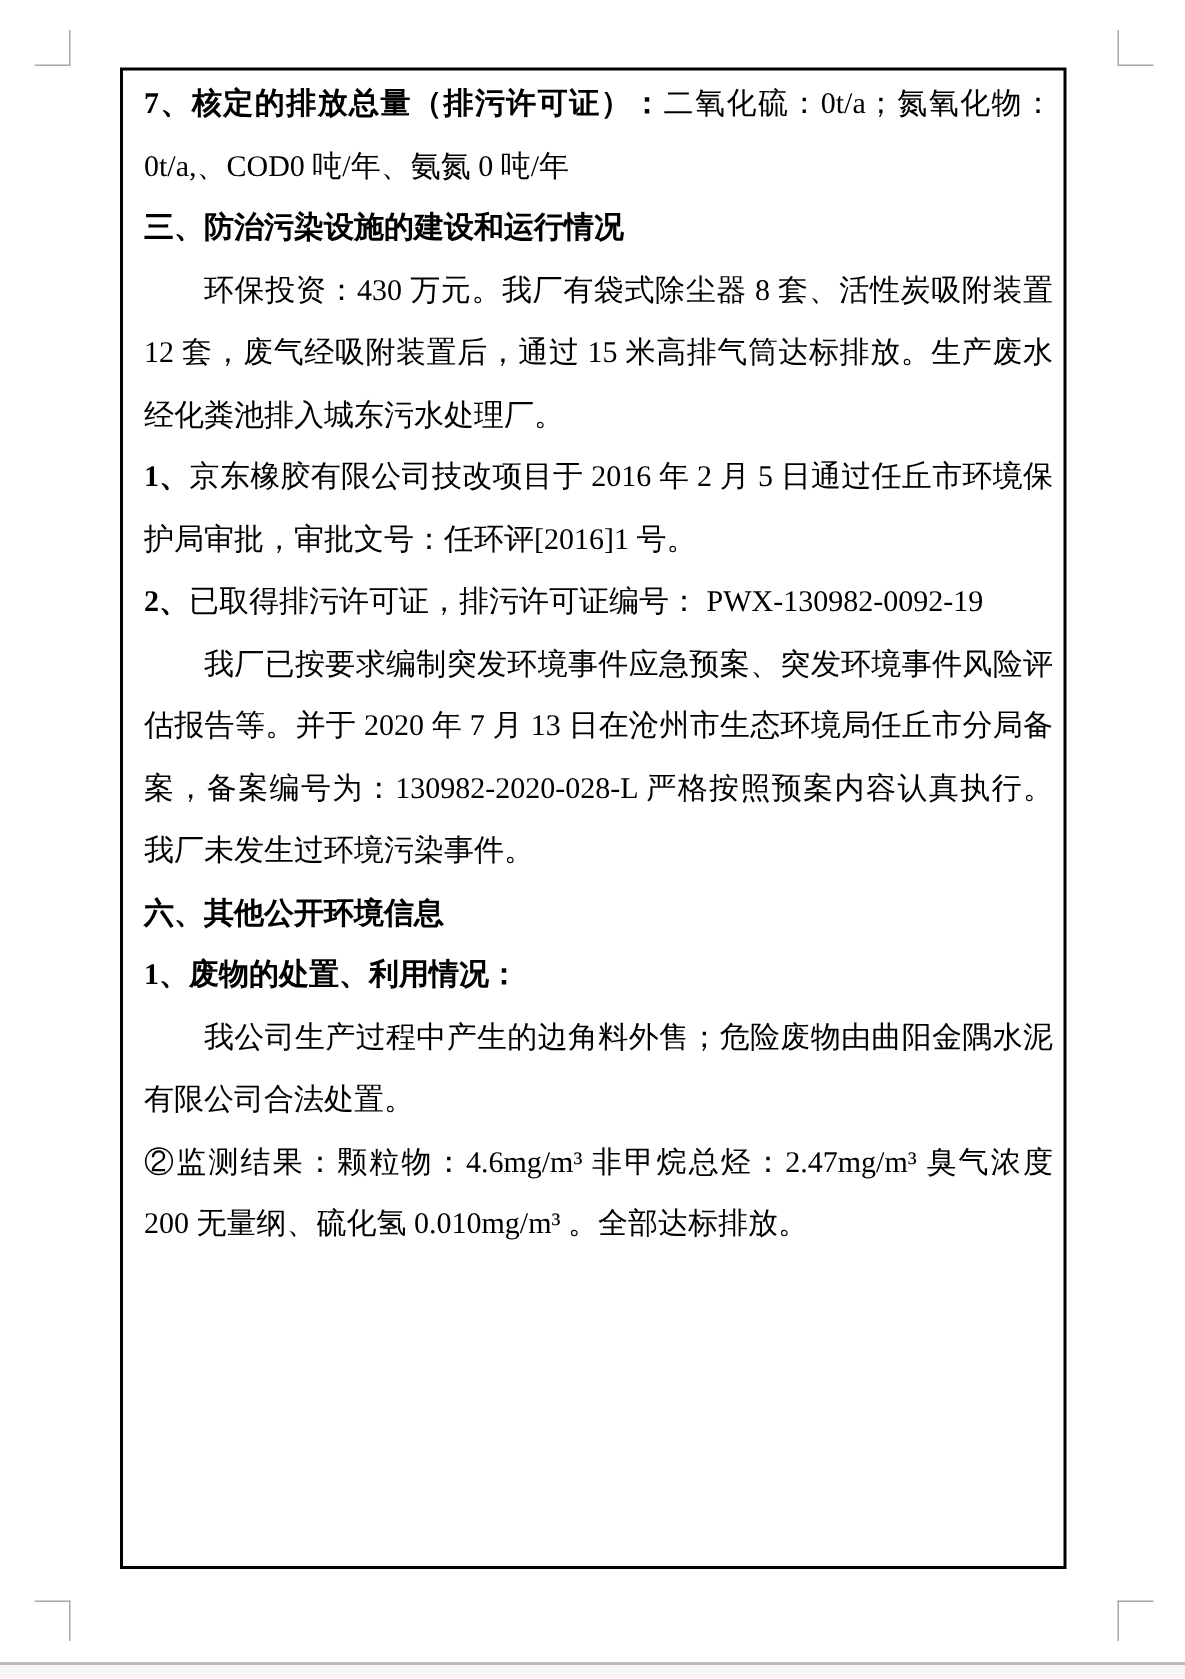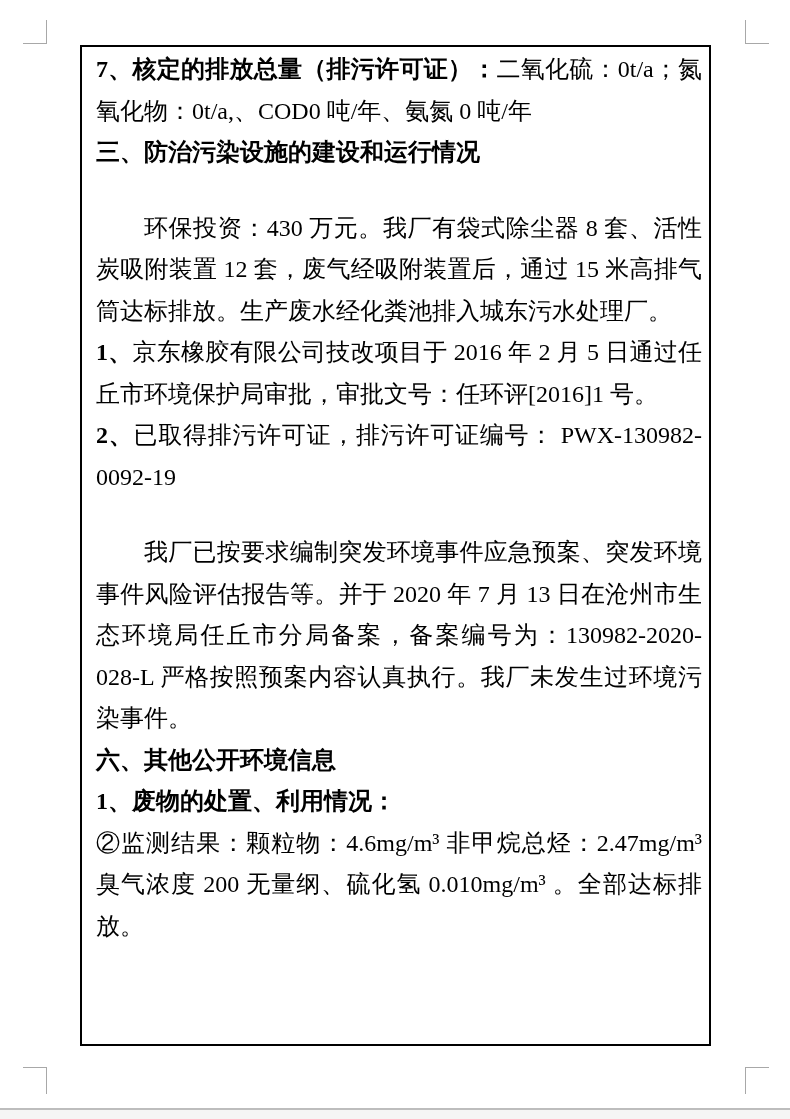--- a/index.html
+++ b/index.html
@@ -19,29 +19,29 @@
     top: 45px;
     width: 631px;
     height: 1001px;
     border: 2px solid #000;
     box-sizing: border-box;
     padding: 2px 7px 0 14px;
     overflow: hidden;
   }
   .blk {
     margin: 0;
-    font-size: 24px;
+    font-size: 20px;
     line-height: 41.5px;
     text-align: justify;
     text-justify: inter-ideograph;
     word-break: break-word;
   }
   .blk.heading { font-weight: 700; }
   .blk .lead { font-weight: 700; }
-  .blk.para-indent { text-indent: 2em; margin-top: 34px; }
+  .blk.para-indent { text-indent: 2em; }
   
   .crop { position: absolute; box-sizing: border-box; }
   .crop-tl { left: 23px;  top: 20px;   width: 24px; height: 24px; border-right: 1.5px solid #a8a8a8; border-bottom: 1.5px solid #a8a8a8; }
   .crop-tr { left: 745px; top: 20px;   width: 24px; height: 24px; border-left: 1.5px solid #a8a8a8;  border-bottom: 1.5px solid #a8a8a8; }
   .crop-bl { left: 23px;  top: 1067px; width: 24px; height: 27px; border-right: 1.5px solid #a8a8a8; border-top: 1.5px solid #a8a8a8; }
   .crop-br { left: 745px; top: 1067px; width: 24px; height: 27px; border-left: 1.5px solid #a8a8a8;  border-top: 1.5px solid #a8a8a8; }
   
   .page-bottom-bar {
     position: absolute;
     left: 0; top: 1108px;
@@ -74,20 +74,21 @@
 
     <p class="blk"><span class="lead">2、</span><span>已取得排污许可证，排污许可证编号： PWX-130982-0092-19</span></p>
 
 
     <p class="blk para-indent">我厂已按要求编制突发环境事件应急预案、突发环境事件风险评估报告等。并于 2020 年 7 月 13 日在沧州市生态环境局任丘市分局备案，备案编号为：130982-2020-028-L 严格按照预案内容认真执行。我厂未发生过环境污染事件。</p>
 
     <p class="blk heading">六、其他公开环境信息</p>
 
     <p class="blk heading">1、废物的处置、利用情况：</p>
 
+    <p class="blk para-indent">我公司生产过程中产生的边角料外售；危险废物由曲阳金隅水泥有限公司合法处置。</p>
 
 
 
     <p class="blk">②监测结果：颗粒物：4.6mg/m³  非甲烷总烃：2.47mg/m³  臭气浓度 200 无量纲、硫化氢 0.010mg/m³ 。全部达标排放。</p>
 
   </div>
 
   <div class="page-bottom-bar"></div>
 
 </div>

